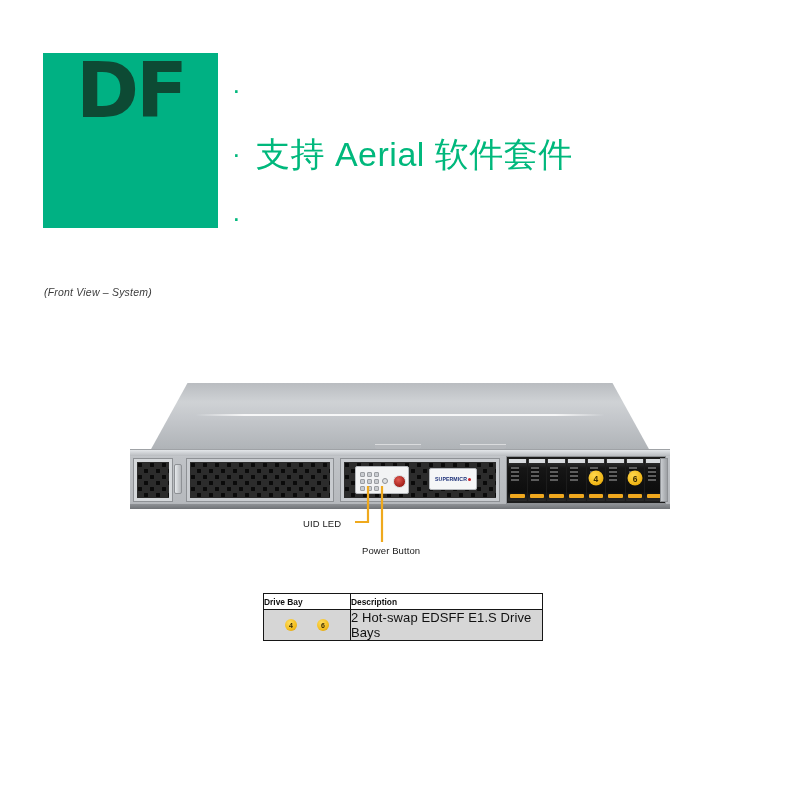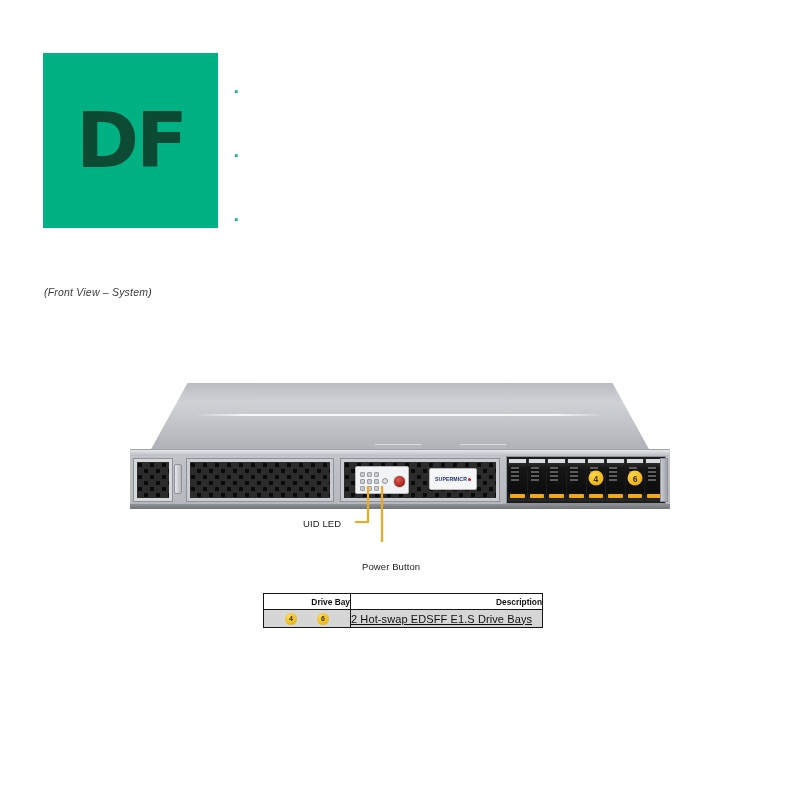--- a/index.html
+++ b/index.html
@@ -24,21 +24,20 @@
     height: 270px;
   }
   #brand-logo-tile {
     position: absolute;
     left: 43px;
     top: 53px;
     width: 175px;
     height: 175px;
     background: #00b183;
     display: flex;
-    align-items: center;
     justify-content: center;
   }
   #brand-logo-mark {
     font-family: "DejaVu Sans", sans-serif;
     font-weight: 800;
     font-size: 76px;
     letter-spacing: -3px;
     color: #0d4a34;
     line-height: 1;
     user-select: none;
@@ -381,21 +380,21 @@
     padding-left: 20px;
   }
   .callout-label {
     position: absolute;
     font-size: 9.5px;
     color: #1a1a1a;
     white-space: nowrap;
     letter-spacing: 0.1px;
   }
   #callout-uid-led-label { left: 303px; top: 188px; }
-  #callout-power-button-label { left: 362px; top: 231px; }
+  #callout-power-button-label { left: 362px; top: 215px; }
 
   
   #drive-bay-table {
     position: absolute;
     left: 263px;
     top: 593px;
     width: 280px;
     border-collapse: collapse;
     border: 1px solid #161616;
     font-size: 8.2px;
@@ -406,21 +405,21 @@
   #drive-bay-table td {
     border: 1px solid #161616;
     padding: 0;
     font-weight: normal;
   }
   #drive-bay-table thead th {
     background: #ffffff;
     font-weight: bold;
     height: 15px;
     font-size: 8.4px;
-    text-align: right;
+    text-align: left;
   }
   #drive-bay-table tbody td {
     background: #d6d6d6;
     height: 17px;
   }
   .tbl-col-bay { width: 86px; }
   .bay-badge-cell {
     display: flex;
     align-items: center;
     justify-content: center;
@@ -434,42 +433,42 @@
     color: #3b2c00;
     font-size: 7px;
     font-weight: 700;
     display: flex;
     align-items: center;
     justify-content: center;
     line-height: 1;
   }
   .tbl-desc-cell {
     padding-left: 8px;
-    font-size: 11px;
+    font-size: 13px;
     letter-spacing: 0.1px;
-    text-decoration: underline;
   }
 </style>
 </head>
 <body>
 
 <div id="promo-block">
 
   <div id="brand-logo-tile">
     <span id="brand-logo-mark">DF</span>
   </div>
 
   <div id="feature-list">
 
     <div class="feature-item">
       <span class="feature-bullet">·</span>
     </div>
 
     <div class="feature-item">
       <span class="feature-bullet">·</span>
+      <span class="feature-text">支持 Aerial 软件套件</span>
     </div>
 
     <div class="feature-item">
       <span class="feature-bullet">·</span>
     </div>
 
   </div>
 </div>
 
 <div id="figure-caption">(Front View – System)</div>

